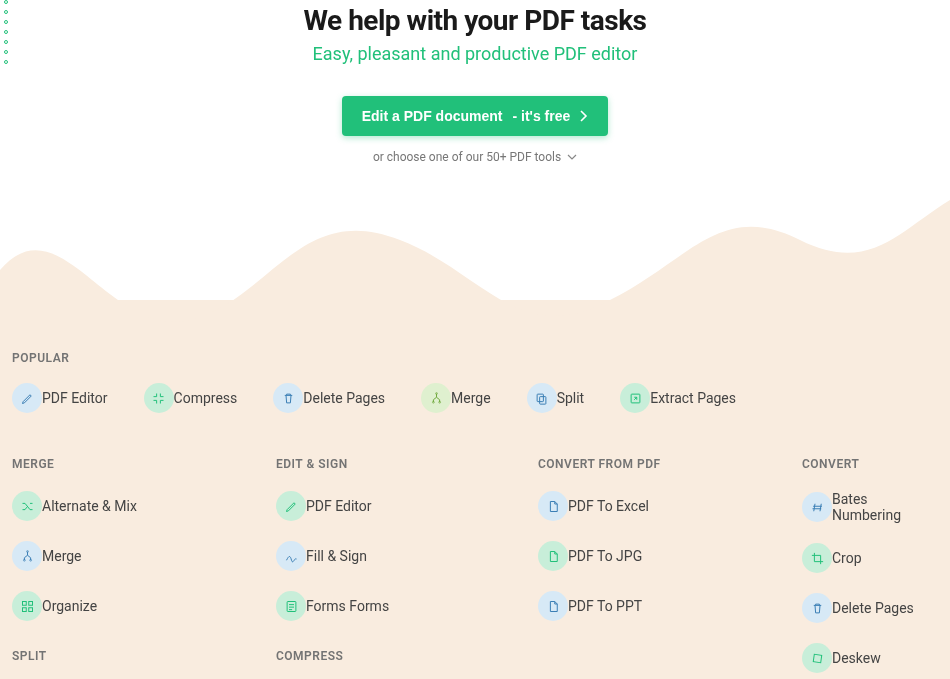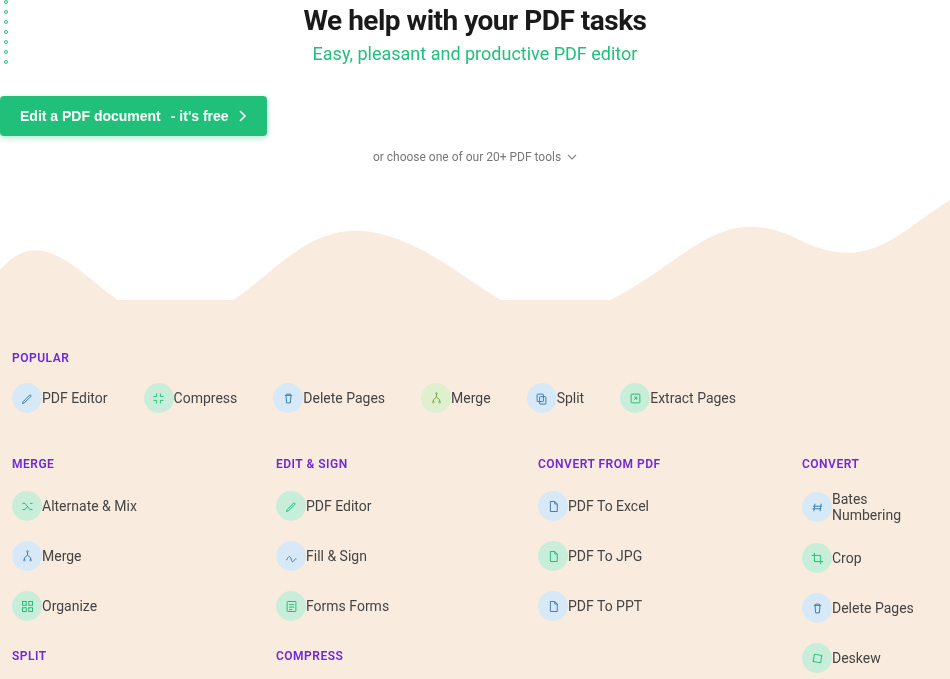--- a/index.html
+++ b/index.html
@@ -42,20 +42,21 @@
   }
   .hero .subtitle {
     font-size: 18px;
     color: #21c07a;
     margin-top: 6px;
     font-weight: 400;
   }
   .cta-row {
     margin-top: 32px;
     display: flex;
+    justify-content: center;
   }
   .cta {
     background: #21c07a;
     color: #fff;
     border: none;
     border-radius: 4px;
     padding: 12px 20px;
     font-size: 14px;
     display: inline-flex;
     align-items: center;
@@ -97,21 +98,21 @@
 
   .tools {
     position: relative;
     z-index: 1;
     padding: 0 12px;
     margin-top: 186px;
   }
   .section-label {
     font-size: 12px;
     letter-spacing: 0.5px;
-    color: #6d28d9;
+    color: #737373;
     font-weight: 600;
     margin-bottom: 18px;
   }
   .popular-row {
     display: flex;
     gap: 36px;
     flex-wrap: wrap;
     margin-bottom: 44px;
   }
   .tool-item {
@@ -233,21 +234,21 @@
   <div class="cta-row">
     <button class="cta">
       <span class="bold">Edit a PDF document</span>
         <span class="suffix"> - it's free</span>
       <svg viewBox="0 0 8 12">
           <path d="M1 1l5 5-5 5" stroke="#fff" stroke-width="1.6" fill="none"></path>
         </svg>
     </button>
   </div>
   <div class="alt-link">
-    <span>or choose one of our 20+ PDF tools</span>
+    <span>or choose one of our 50+ PDF tools</span>
     <svg viewBox="0 0 10 6">
         <path d="M1 1l4 4 4-4" stroke="#888" stroke-width="1.2" fill="none"></path>
       </svg>
   </div>
 </div>
 
 <div class="beige-bg"></div>
 <svg class="wave" viewBox="0 0 950 200" preserveAspectRatio="none">
   <path d="M0,100 C60,30 110,170 190,150 C270,130 300,30 400,70 C480,100 520,180 610,130 C690,90 720,30 800,70 C870,105 900,60 950,30 L950,200 L0,200 Z" fill="#f9ecdf"></path>
 </svg>

